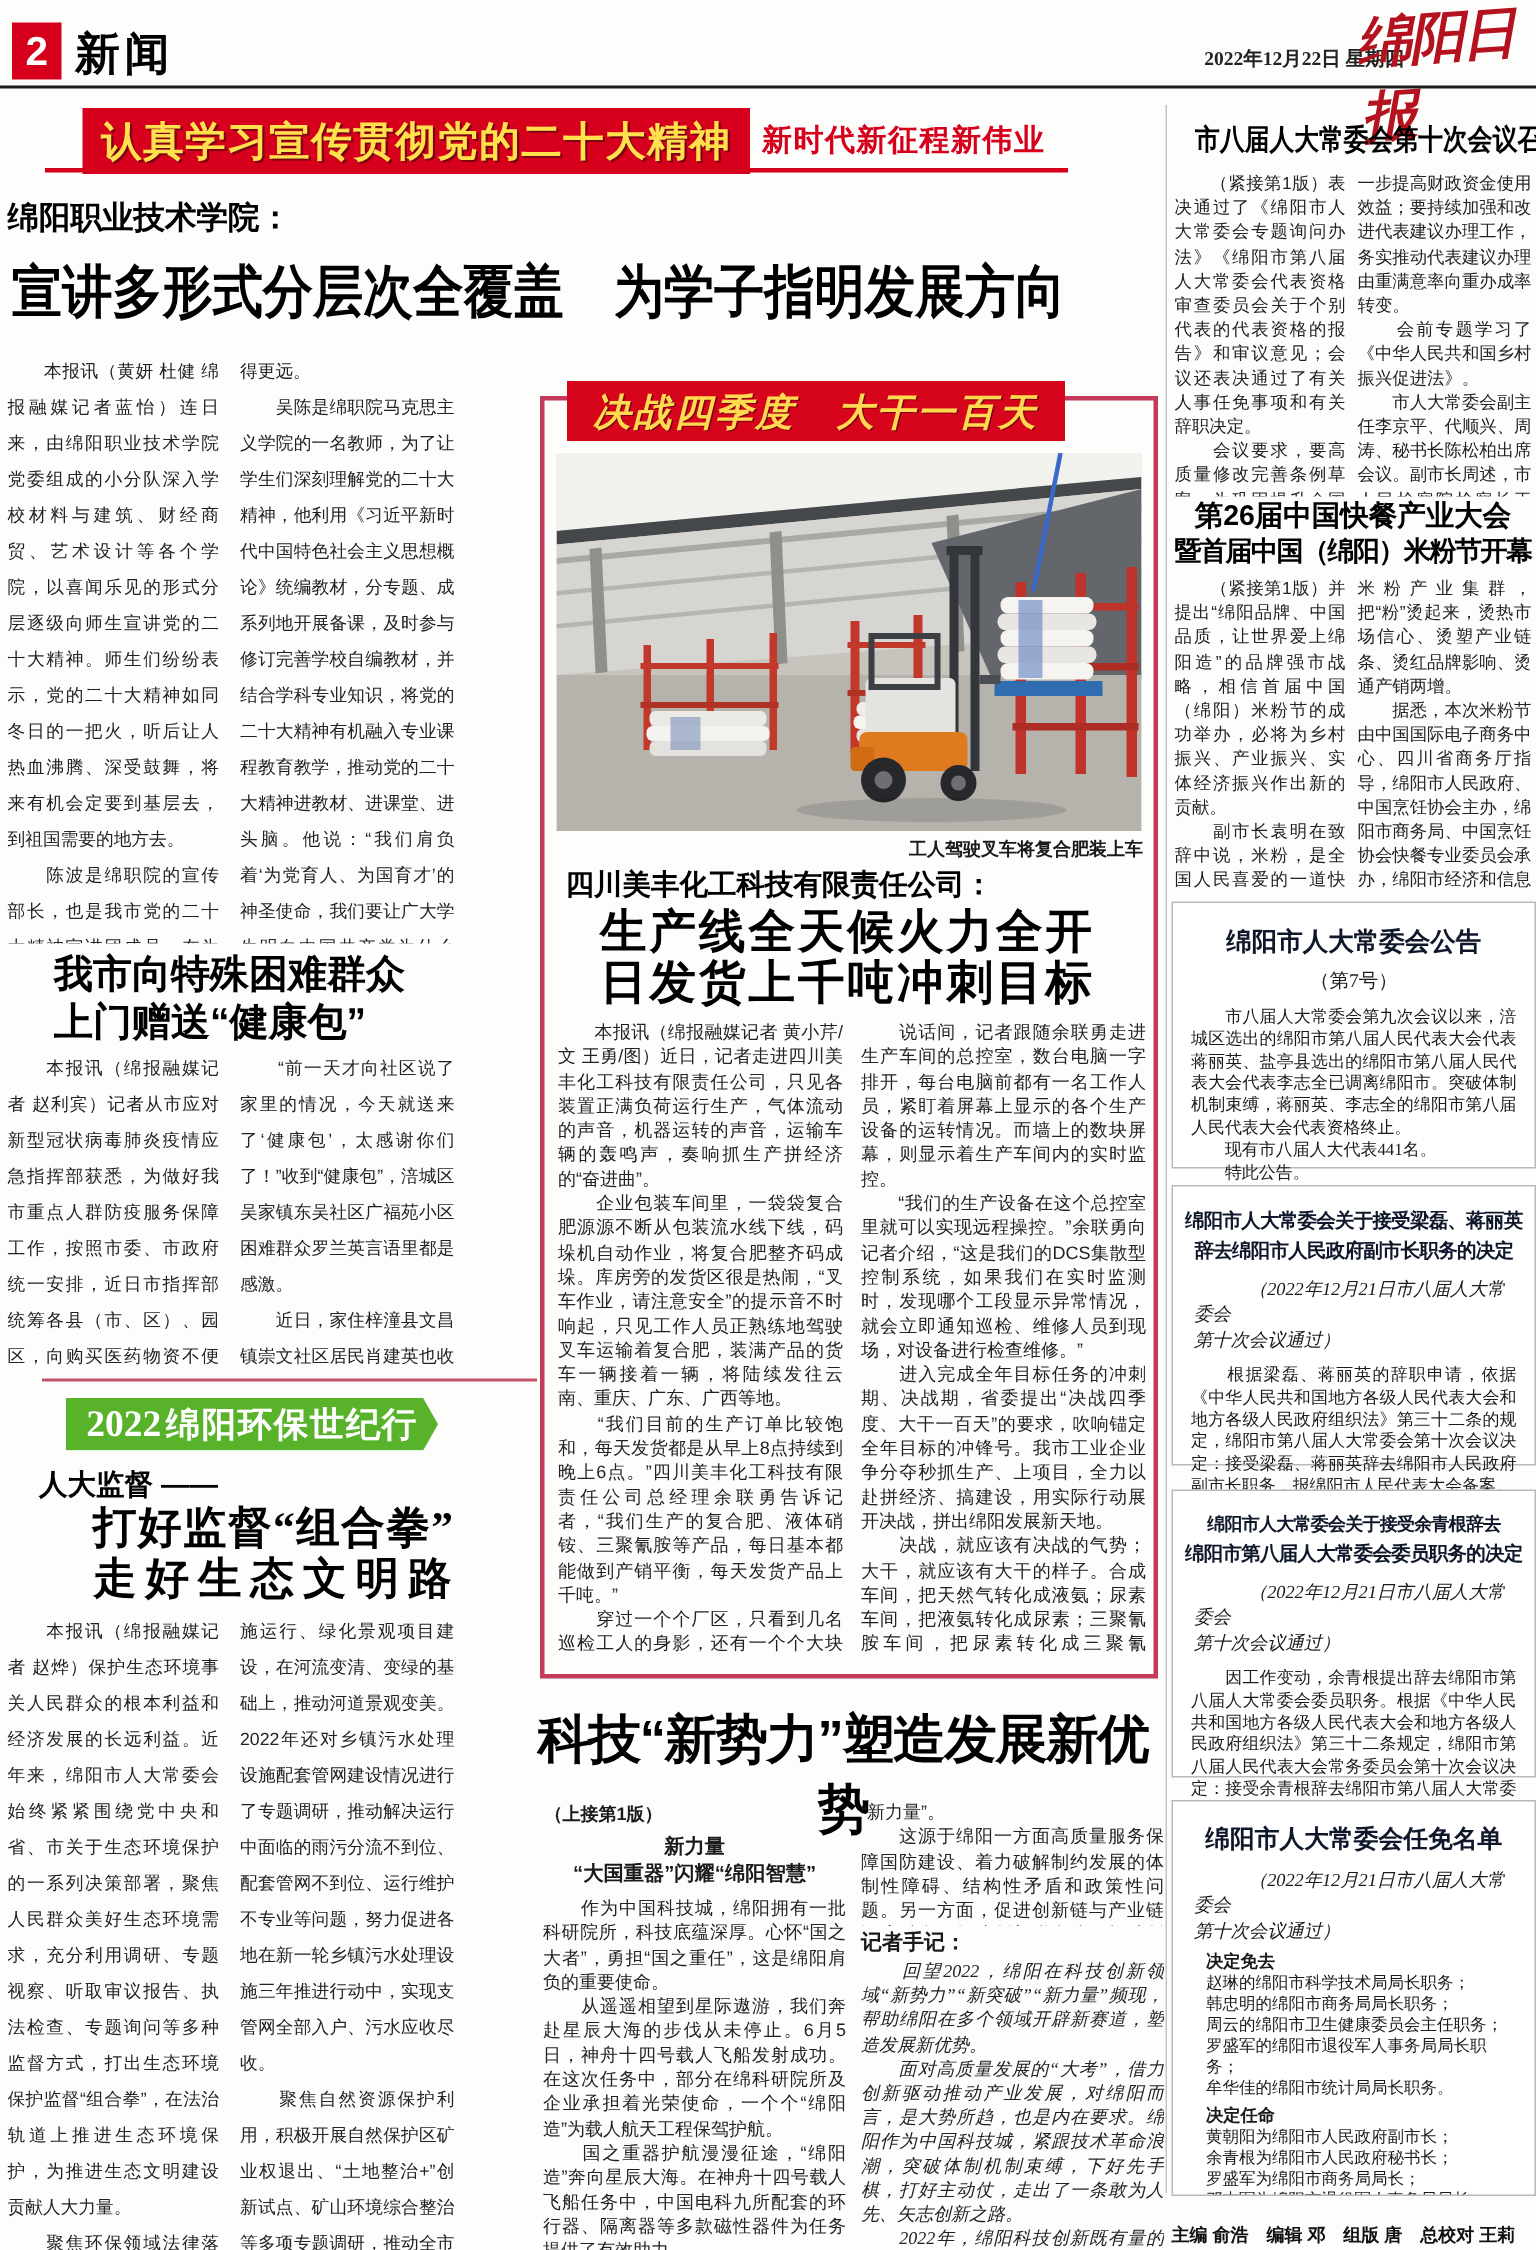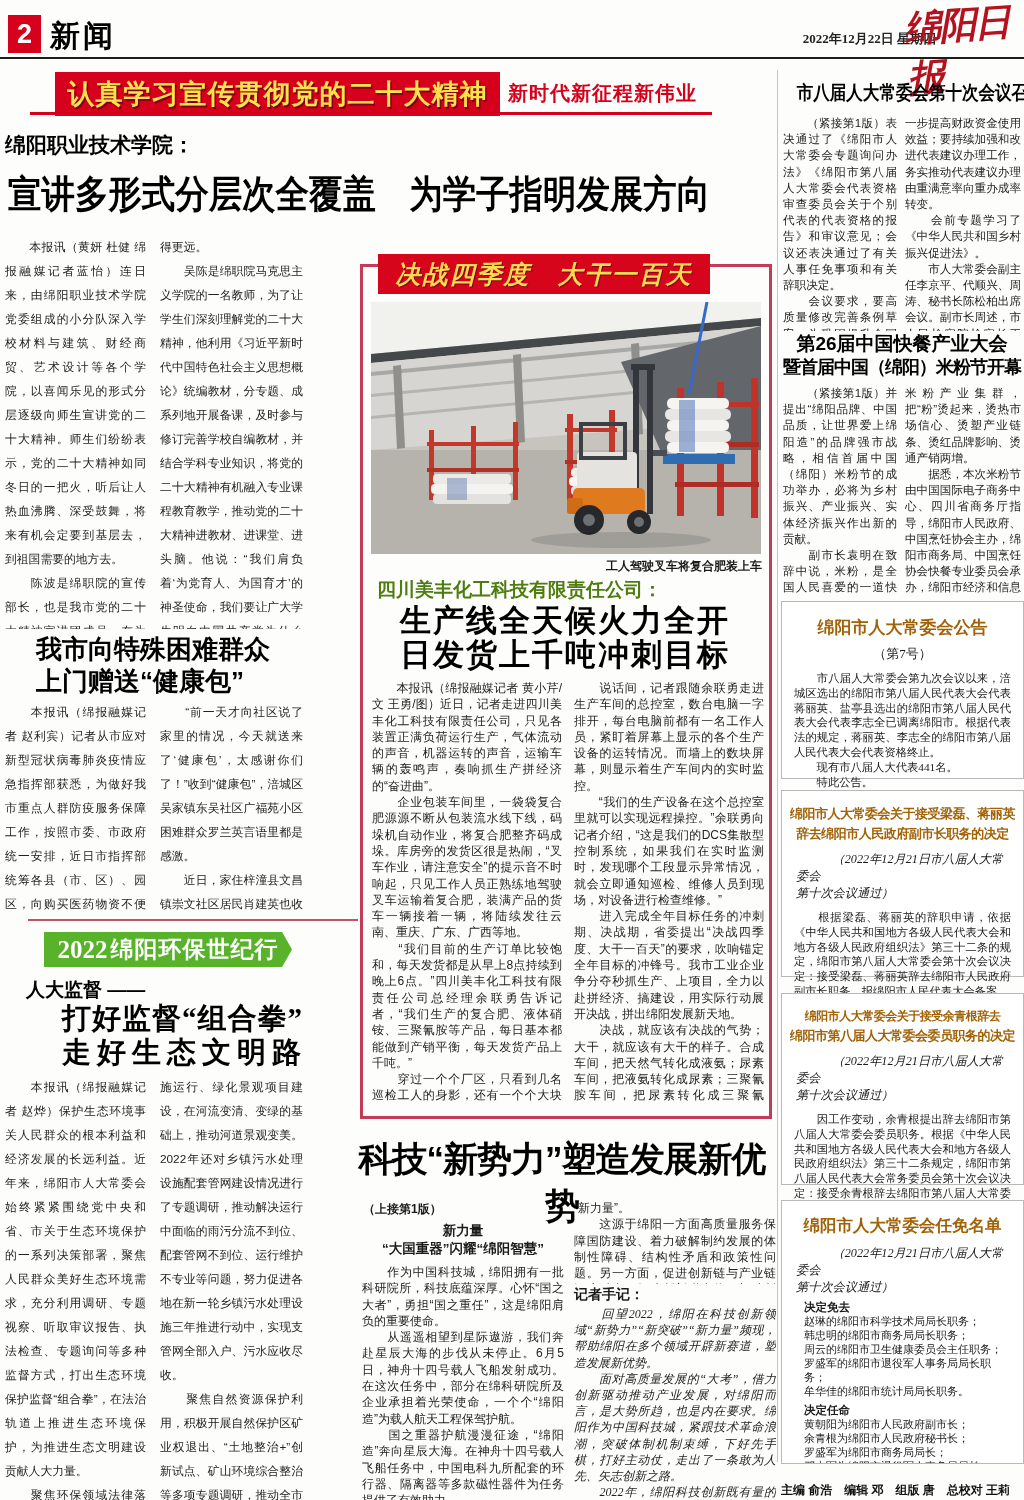--- a/index.html
+++ b/index.html
@@ -46,47 +46,47 @@
   .h3a{left:62px;top:999px;font-size:29px;font-weight:900;font-family:"Liberation Serif",serif;color:#000;letter-spacing:1px;}
   .h3b{left:62px;top:1033px;font-size:29px;font-weight:900;font-family:"Liberation Serif",serif;color:#000;letter-spacing:6px;}
   
   .redbox{left:360px;top:264px;width:406px;height:849px;border:3px solid #c33a5b;}
   .slogan{left:378px;top:254px;width:332px;height:40px;background:#d6051c;display:flex;
           align-items:center;justify-content:center;}
   .slogan span{color:#ffd94f;font-size:25px;font-weight:900;font-style:italic;letter-spacing:2px;
           font-family:"Liberation Serif",serif;text-shadow:1px 1px 0 #7c0312;}
   .photo{left:371px;top:302px;width:390px;height:252px;}
   .caption{left:500px;top:558px;width:262px;text-align:right;font-size:12px;font-weight:600;}
-  .kicker2{left:377px;top:577px;font-size:19px;font-weight:700;color:#4d7c0f;}
+  .kicker2{left:377px;top:577px;font-size:19px;font-weight:700;color:#000000;}
   .h4{left:360px;width:410px;text-align:center;font-size:31px;font-weight:900;
       font-family:"Liberation Serif",serif;color:#000;letter-spacing:2px;}
   
   .h5{left:348px;top:1136px;width:428px;text-align:center;font-size:35px;font-weight:900;
       letter-spacing:-1px;color:#000;}
   .contnote{left:363px;top:1201px;font-size:12px;font-weight:700;}
   .sub1{left:362px;width:202px;text-align:center;font-size:13.5px;font-weight:800;}
   .notes-title{left:574px;top:1286px;font-size:14px;font-weight:800;}
   .notestxt{font-family:"Liberation Serif",serif;font-style:italic;font-size:12px;line-height:16.2px;}
   
   .vdiv{left:777px;top:70px;width:1px;height:1392px;background:#c4c4c4;}
   .rh1{left:781px;top:80px;width:242px;text-align:center;font-size:19px;font-weight:900;
        transform:scaleX(.87);transform-origin:center top;white-space:nowrap;color:#000;}
   .rh2a{left:781px;top:331px;width:242px;text-align:center;font-size:19px;font-weight:900;color:#000;white-space:nowrap;}
   .rh2b{left:781px;top:355px;width:242px;text-align:center;font-size:18px;font-weight:900;
         letter-spacing:-1px;color:#000;white-space:nowrap;}
   .rbox{left:781px;width:241px;border:1px solid #b9b9b9;background:#fff;}
-  .rbox-title{text-align:center;font-weight:900;color:#a16207;margin-top:14px;}
+  .rbox-title{text-align:center;font-weight:900;color:#0f172a;margin-top:14px;}
   .rbox-num{text-align:center;font-family:"Liberation Serif",serif;font-size:13px;margin-top:6px;}
   .rbox-date{font-family:"Liberation Serif",serif;font-style:italic;font-size:12.2px;line-height:17px;
              white-space:pre-line;margin:8px 14px 0 14px;}
   .rbox-body{font-family:"Liberation Serif",serif;font-size:11.3px;line-height:14.8px;
              white-space:pre-line;text-align:justify;word-break:break-all;margin:8px 12px 0 12px;}
   .rbox-sign{text-align:right;font-family:"Liberation Serif",serif;font-weight:700;font-size:12px;margin:6px 16px 0 0;}
   .appt-h{font-weight:800;font-size:11.5px;margin-top:4px;}
-  .appt-l{font-family:Liberation Mono, monospace;font-size:11px;line-height:14px;white-space:pre-line;}
+  .appt-l{font-family:Liberation Sans, sans-serif;font-size:11px;line-height:14px;white-space:pre-line;}
   .credits{left:781px;top:1482px;width:241px;display:flex;justify-content:space-between;
            font-size:12px;font-weight:700;color:#111;}
 </style>
 </head>
 <body>
 
 <div id="page">
 
   <div class="abs pagenum">
       <span>2</span>
@@ -256,21 +256,21 @@
   <div class="abs rh2a">第26届中国快餐产业大会</div>
   <div class="abs rh2b">暨首届中国（绵阳）米粉节开幕</div>
   <div class="abs col minitxt" style="left:783px;top:385px;width:114px;height:210px;">　　（紧接第1版）并提出“绵阳品牌、中国品质，让世界爱上绵阳造”的品牌强市战略，相信首届中国（绵阳）米粉节的成功举办，必将为乡村振兴、产业振兴、实体经济振兴作出新的贡献。
 　　副市长袁明在致辞中说，米粉，是全国人民喜爱的一道快餐美食。当前我市正全力打造百亿米粉产业集群、开启健康食品产业新赛道，推动绵阳米粉全产业链高质量融合发展。我们将以举办第26届中国快餐产业大会暨首届中国（绵阳）米粉节为契机，加快发展百亿</div>
   <div class="abs col minitxt" style="left:905px;top:385px;width:116px;height:210px;">米粉产业集群，把“粉”烫起来，烫热市场信心、烫塑产业链条、烫红品牌影响、烫通产销两增。
 　　据悉，本次米粉节由中国国际电子商务中心、四川省商务厅指导，绵阳市人民政府、中国烹饪协会主办，绵阳市商务局、中国烹饪协会快餐专业委员会承办，绵阳市经济和信息化局、绵阳市农业农村局协办，以“米粉联万家 创享赢未来”为主题，为期三天的活动将举行行业论坛、产品展览会、美食推介会、品牌发布会、米粉技能大赛等十余项丰富多样的系列活动。</div>
 
   <div class="abs rbox" style="top:601px;height:176px;">
     <div class="rbox-title" style="font-size:17px;">绵阳市人大常委会公告</div>
     <div class="rbox-num">（第7号）</div>
-    <div class="rbox-body">　　市八届人大常委会第九次会议以来，涪城区选出的绵阳市第八届人民代表大会代表蒋丽英、盐亭县选出的绵阳市第八届人民代表大会代表李志全已调离绵阳市。根据代表法的规定，蒋丽英、李志全的绵阳市第八届人民代表大会代表资格终止。
+    <div class="rbox-body">　　市八届人大常委会第九次会议以来，涪城区选出的绵阳市第八届人民代表大会代表蒋丽英、盐亭县选出的绵阳市第八届人民代表大会代表李志全已调离绵阳市。突破体制机制束缚，蒋丽英、李志全的绵阳市第八届人民代表大会代表资格终止。
 　　现有市八届人大代表441名。
 　　特此公告。</div>
     <div class="rbox-sign">绵阳市人大常委会</div>
   </div>
 
   <div class="abs rbox" style="top:790px;height:185px;">
     <div class="rbox-title nowrap" style="font-size:13px;letter-spacing:-0.5px;">绵阳市人大常委会关于接受梁磊、蒋丽英</div>
     <div class="rbox-title nowrap" style="font-size:13px;letter-spacing:-0.5px;margin-top:2px;">辞去绵阳市人民政府副市长职务的决定</div>
     <div class="rbox-date">　　　（2022年12月21日市八届人大常委会
 第十次会议通过）</div>

